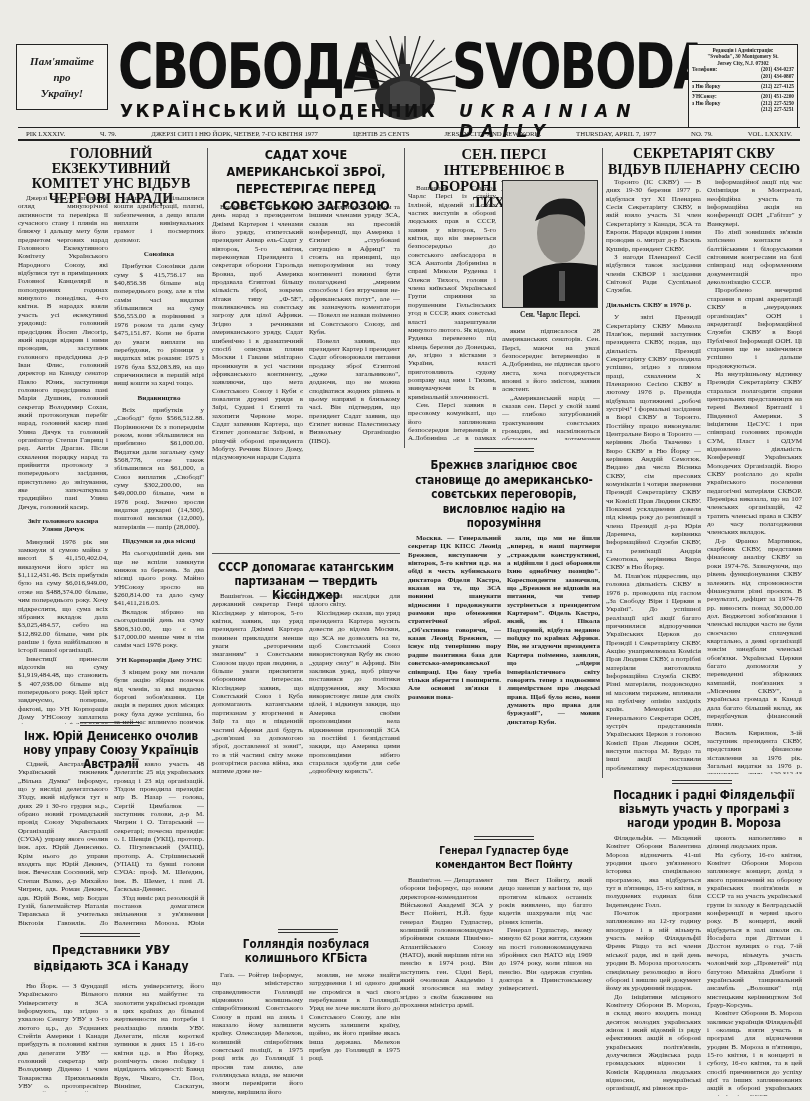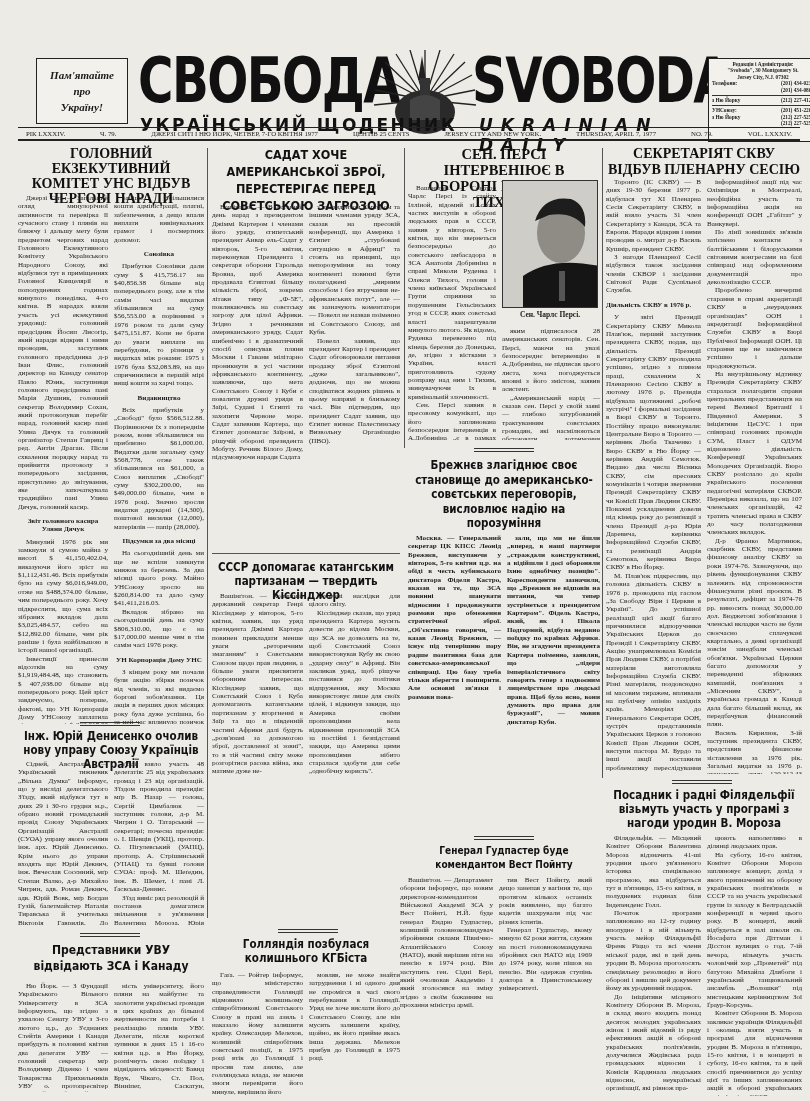--- a/index.html
+++ b/index.html
@@ -6,21 +6,21 @@
   html, body { width: 810px; height: 1101px; overflow: hidden; }
   body {
     background: #ecebe6;
     color: #1a1a1a;
     font-family: "Liberation Serif", "DejaVu Serif", serif;
     position: relative;
   }
   .page { position: absolute; left: 0; top: 0; width: 810px; height: 1101px; }
 
   
-  .masthead { position: absolute; left: 0; top: 44px; width: 678px; height: 95px; margin-left: 20px; }
+  .masthead { position: absolute; left: 0; top: 30px; width: 678px; height: 95px; }
   .remember-box {
     position: absolute; left: 16px; top: 14px; width: 92px; height: 66px;
     border: 1.5px solid #222; background: #f2f1ec;
     display: flex; flex-direction: column; align-items: center; justify-content: center;
     font-family: "Liberation Serif", serif; font-style: italic; font-weight: bold;
     font-size: 11px; line-height: 16px; text-align: center;
   }
   .title-cyr {
     position: absolute; left: 118px; top: 6px; width: 240px;
     font-family: "DejaVu Sans", sans-serif; font-weight: bold;

